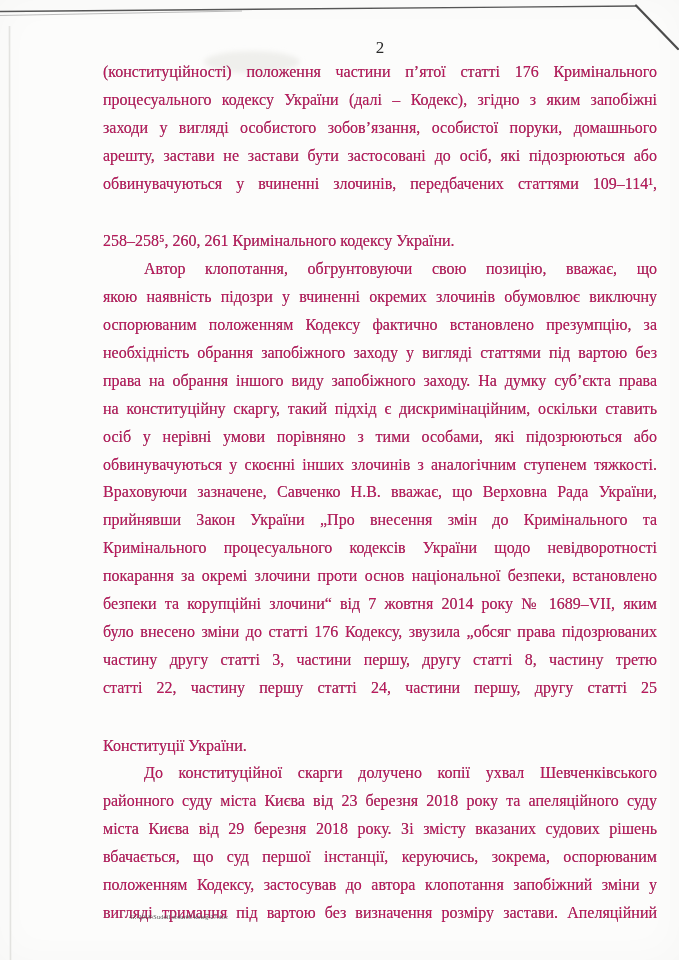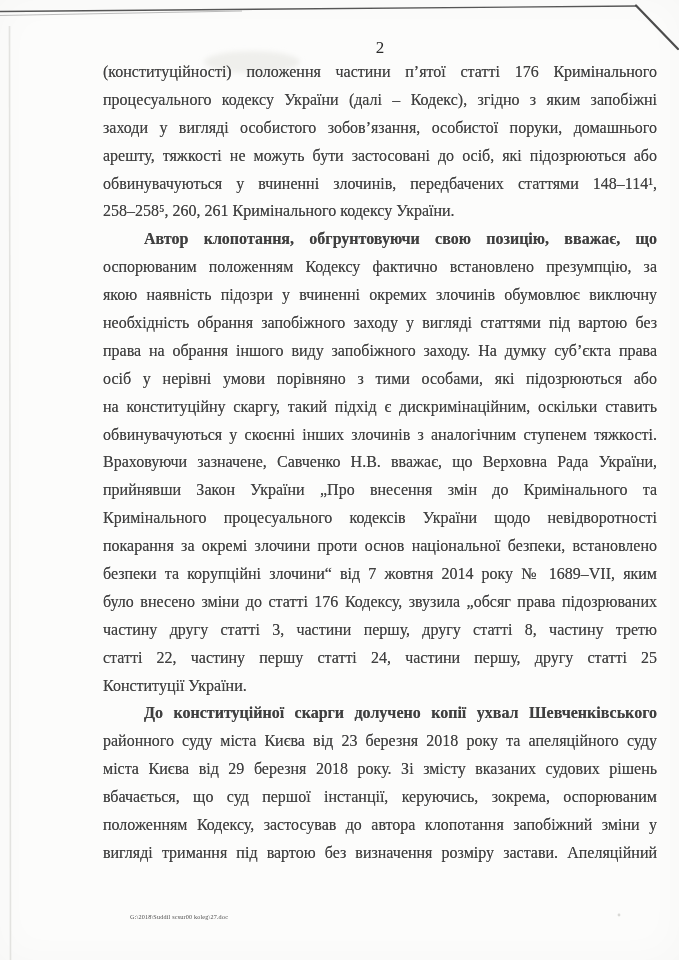--- a/index.html
+++ b/index.html
@@ -32,37 +32,37 @@
     color: #2a2a2a;
     z-index: 2;
   }
   .text-block {
     position: absolute;
     left: 103px;
     top: 58px;
     width: 554px;
     z-index: 2;
     font-size: 16px;
-    color: #404040;
+    color: #be185d;
     text-shadow: 0 0 0.4px rgba(20,20,20,0.55);
   }
   .para { margin: 0; padding: 0; }
   .line {
     line-height: 27.9px;
     height: 27.9px;
     text-align: justify;
     text-align-last: justify;
     white-space: nowrap;
   }
   .line.last {
     text-align-last: left;
+    margin-top: 30px;
   }
   .line.indent {
     text-indent: 41px;
-    font-weight: bold;
   }
   .footer-path {
     position: absolute;
     left: 130px;
     top: 914px;
     font-size: 7px;
     transform: scale(0.88);
     transform-origin: left top;
     color: #4e4e4e;
     letter-spacing: 0.2px;
@@ -90,33 +90,33 @@
   </svg>
 
   <div class="page-number">2</div>
 
   <div class="text-block">
 
     <div class="para">
       <div class="line">(конституційності) положення частини п’ятої статті 176 Кримінального</div>
       <div class="line">процесуального кодексу України (далі – Кодекс), згідно з яким запобіжні</div>
       <div class="line">заходи у вигляді особистого зобов’язання, особистої поруки, домашнього</div>
-      <div class="line">арешту, тяжкості не можуть бути застосовані до осіб, які підозрюються або</div>
-      <div class="line">обвинувачуються у вчиненні злочинів, передбачених статтями 148–114¹,</div>
+      <div class="line">арешту, застави не застави бути застосовані до осіб, які підозрюються або</div>
+      <div class="line">обвинувачуються у вчиненні злочинів, передбачених статтями 109–114¹,</div>
       <div class="line last">258–258⁵, 260, 261 Кримінального кодексу України.</div>
     </div>
 
     <div class="para">
       <div class="line indent">Автор клопотання, обгрунтовуючи свою позицію, вважає, що</div>
+      <div class="line">якою наявність підозри у вчиненні окремих злочинів обумовлює виключну</div>
       <div class="line">оспорюваним положенням Кодексу фактично встановлено презумпцію, за</div>
-      <div class="line">якою наявність підозри у вчиненні окремих злочинів обумовлює виключну</div>
       <div class="line">необхідність обрання запобіжного заходу у вигляді статтями під вартою без</div>
       <div class="line">права на обрання іншого виду запобіжного заходу. На думку суб’єкта права</div>
+      <div class="line">на конституційну скаргу, такий підхід є дискримінаційним, оскільки ставить</div>
       <div class="line">осіб у нерівні умови порівняно з тими особами, які підозрюються або</div>
-      <div class="line">на конституційну скаргу, такий підхід є дискримінаційним, оскільки ставить</div>
       <div class="line">обвинувачуються у скоєнні інших злочинів з аналогічним ступенем тяжкості.</div>
       <div class="line">Враховуючи зазначене, Савченко Н.В. вважає, що Верховна Рада України,</div>
       <div class="line">прийнявши Закон України „Про внесення змін до Кримінального та</div>
       <div class="line">Кримінального процесуального кодексів України щодо невідворотності</div>
       <div class="line">покарання за окремі злочини проти основ національної безпеки, встановлено</div>
       <div class="line">безпеки та корупційні злочини“ від 7 жовтня 2014 року № 1689–VII, яким</div>
       <div class="line">було внесено зміни до статті 176 Кодексу, звузила „обсяг права підозрюваних</div>
       <div class="line">частину другу статті 3, частини першу, другу статті 8, частину третю</div>
       <div class="line">статті 22, частину першу статті 24, частини першу, другу статті 25</div>
       <div class="line last">Конституції України.</div>

